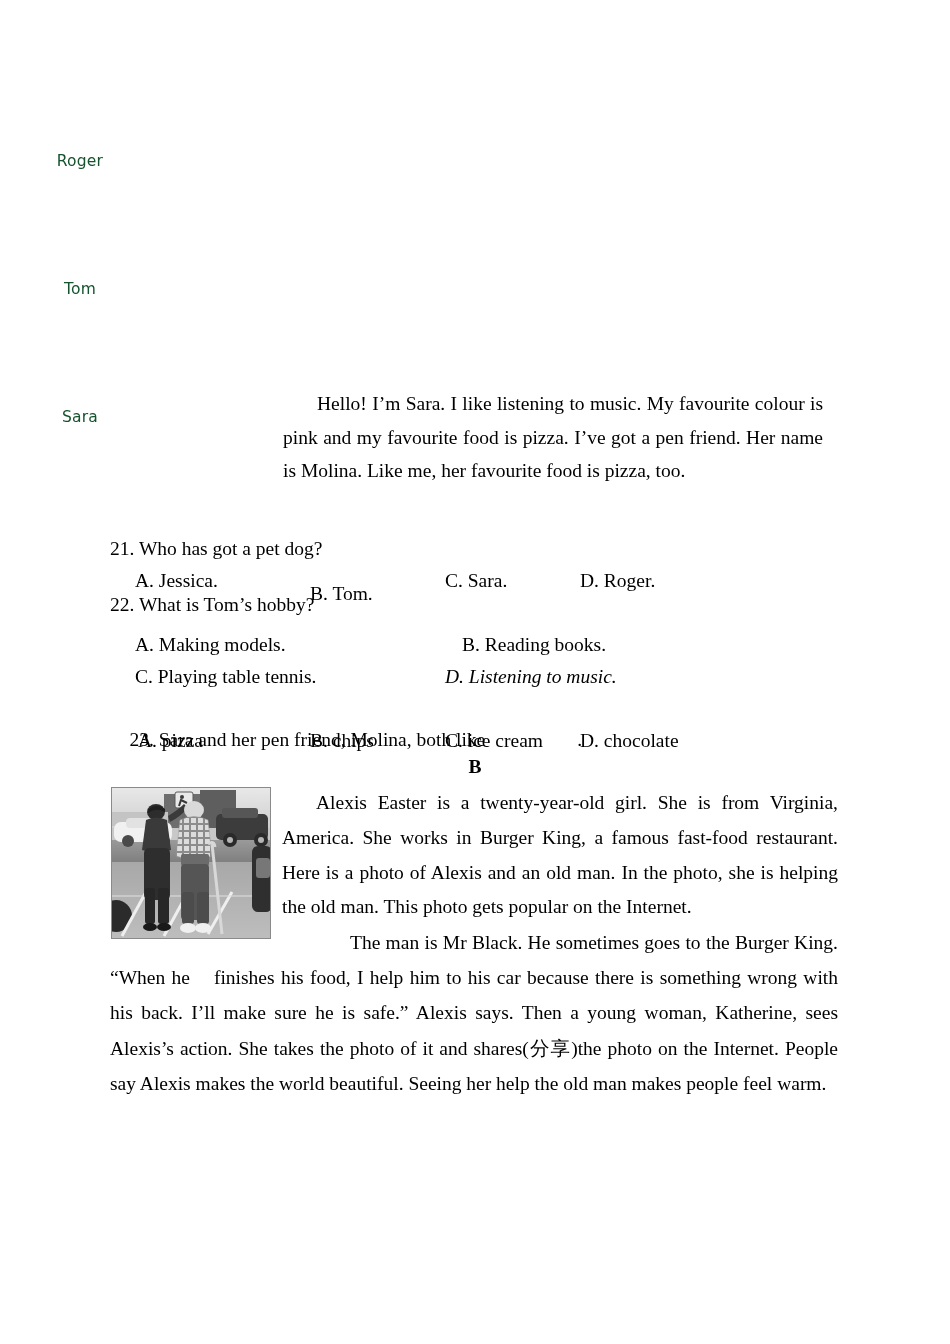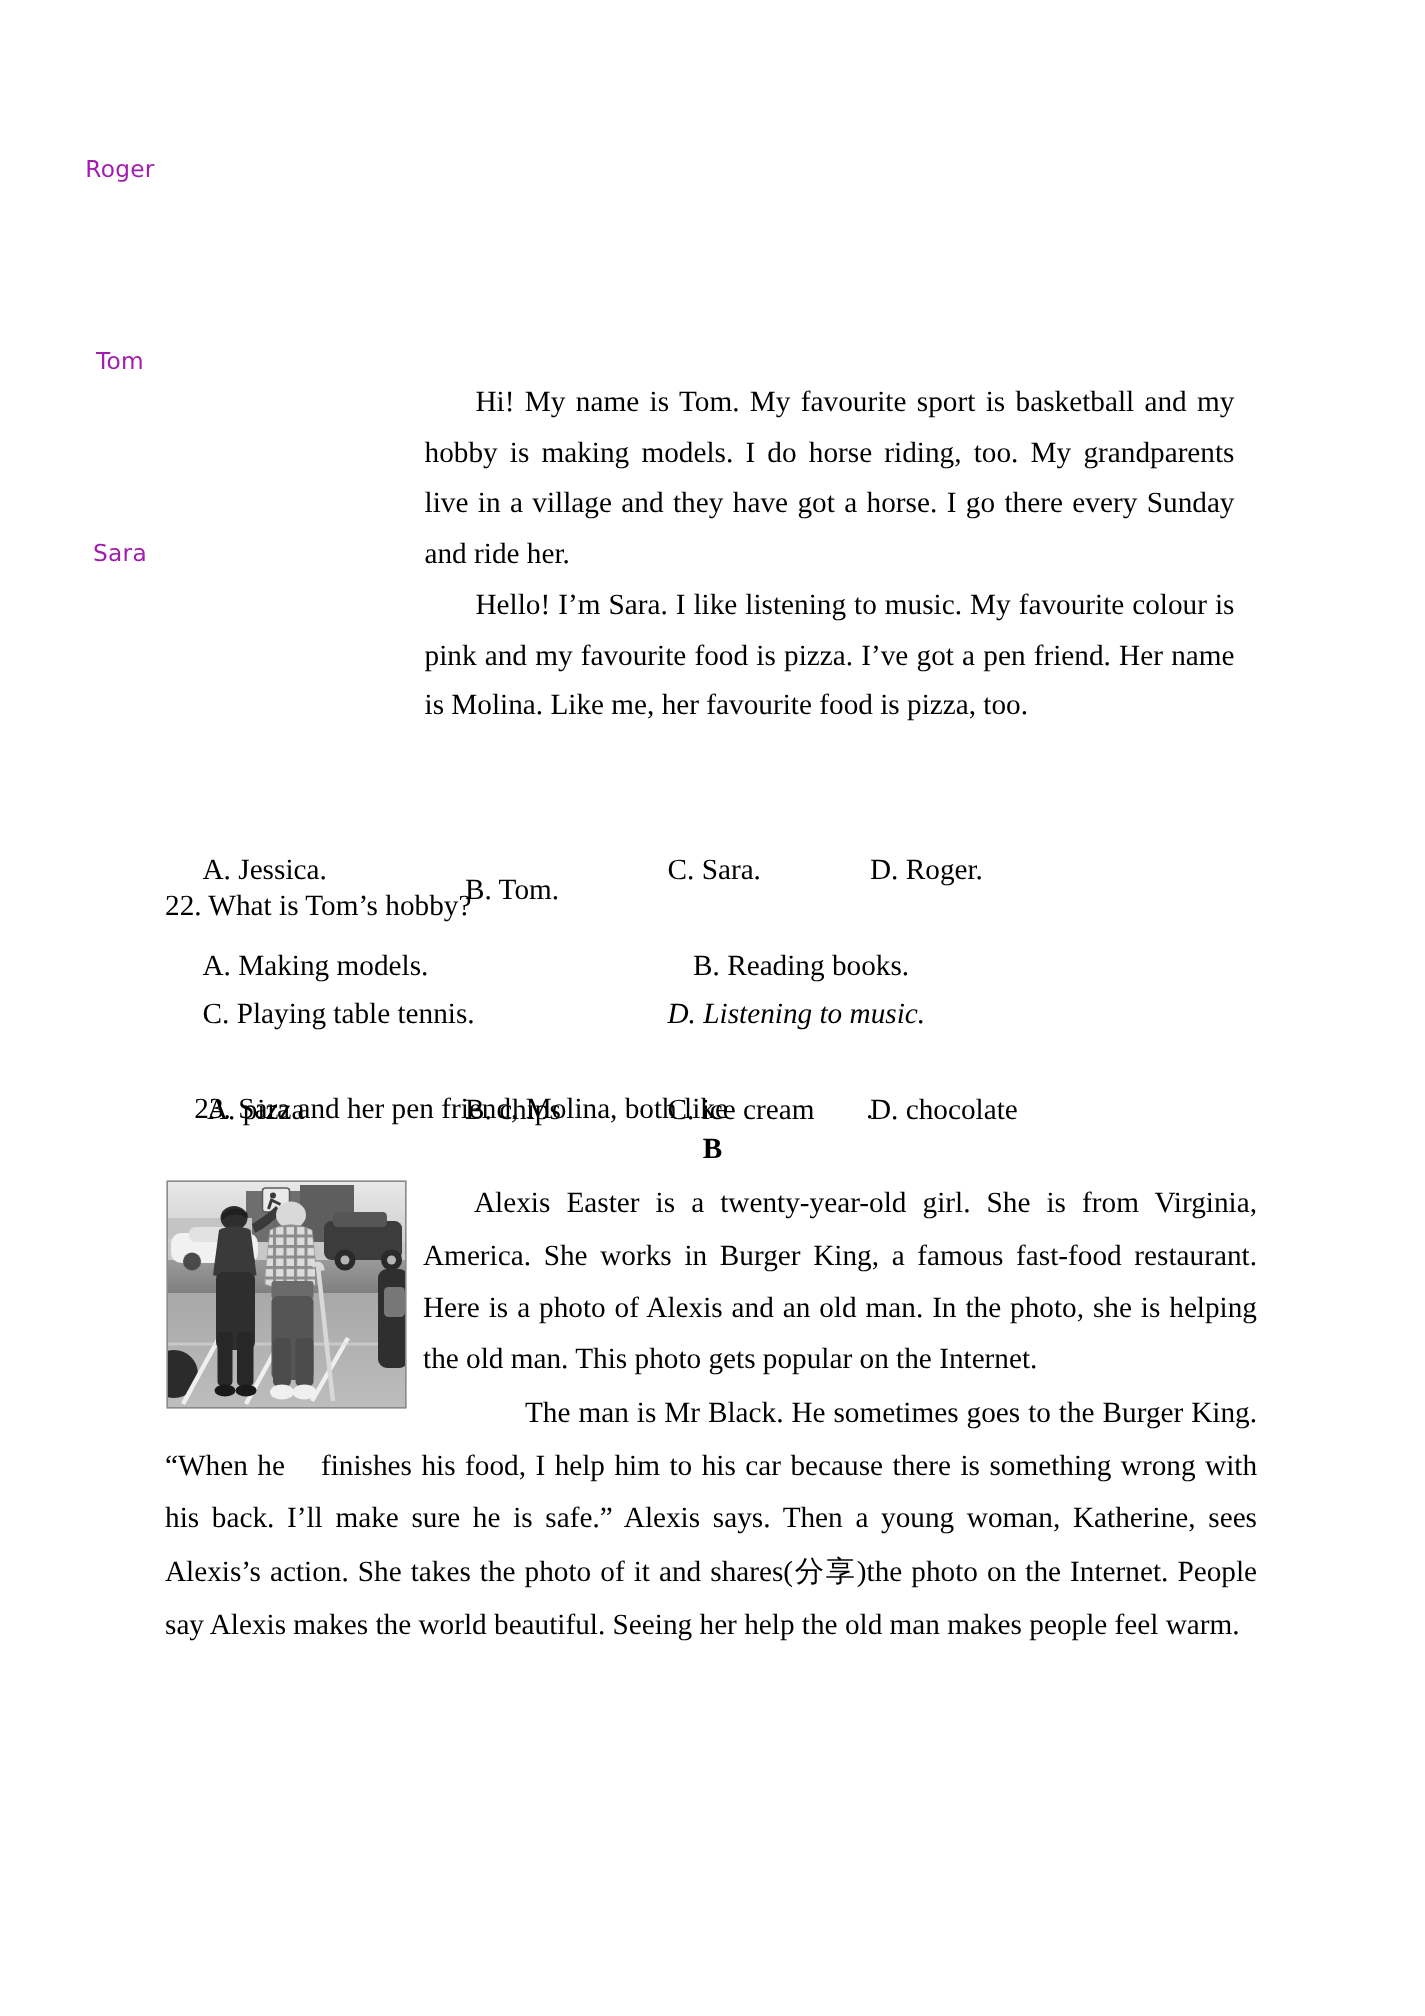--- a/index.html
+++ b/index.html
@@ -28,21 +28,22 @@
     width: 730px;
   }
   .speaker-name {
     position: absolute;
     left: 0;
     width: 160px;
     text-align: center;
     font-family: "DejaVu Sans", "Liberation Sans", sans-serif;
     font-size: 15.5px;
     letter-spacing: 0.2px;
-    color: #a21caf;
+    color: #14532d;
+    margin-top: 48px;
   }
   .speaker-text {
     margin-left: 173px;
     width: 540px;
     font-size: 19.5px;
     line-height: 33.6px;
     text-align: justify;
     text-justify: inter-word;
     text-indent: 34px;
   }
@@ -157,29 +158,27 @@
   }
 </style>
 </head>
 <body>
 
 <div class="page">
 
   <div class="speaker-name" id="name-roger">Roger</div>
 
   <div class="speaker-name" id="name-tom">Tom</div>
-  <div class="speaker-block" id="block-tom">
-    <div class="speaker-text">Hi! My name is Tom. My favourite sport is basketball and my hobby is making models. I do horse riding, too. My grandparents live in a village and they have got a horse. I go there every Sunday and ride her.</div>
-  </div>
 
   <div class="speaker-name" id="name-sara">Sara</div>
   <div class="speaker-block" id="block-sara">
     <div class="speaker-text">Hello! I’m Sara. I like listening to music. My favourite colour is pink and my favourite food is pizza. I’ve got a pen friend. Her name is Molina. Like me, her favourite food is pizza, too.</div>
   </div>
 
+  <div class="question" id="q21">21. Who has got a pet dog?</div>
   <div class="options" id="q21-opts">
     <span class="opt" style="left:25px;">A. Jessica.</span>
     <span class="opt" style="left:200px;margin-top:13px;">B. Tom.</span>
     <span class="opt" style="left:335px;">C. Sara.</span>
     <span class="opt" style="left:470px;">D. Roger.</span>
   </div>
 
   <div class="question" id="q22">22. What is Tom’s hobby?</div>
   <div class="options" id="q22-opts">
     <span class="opt" style="left:25px;">A. Making models.</span>

